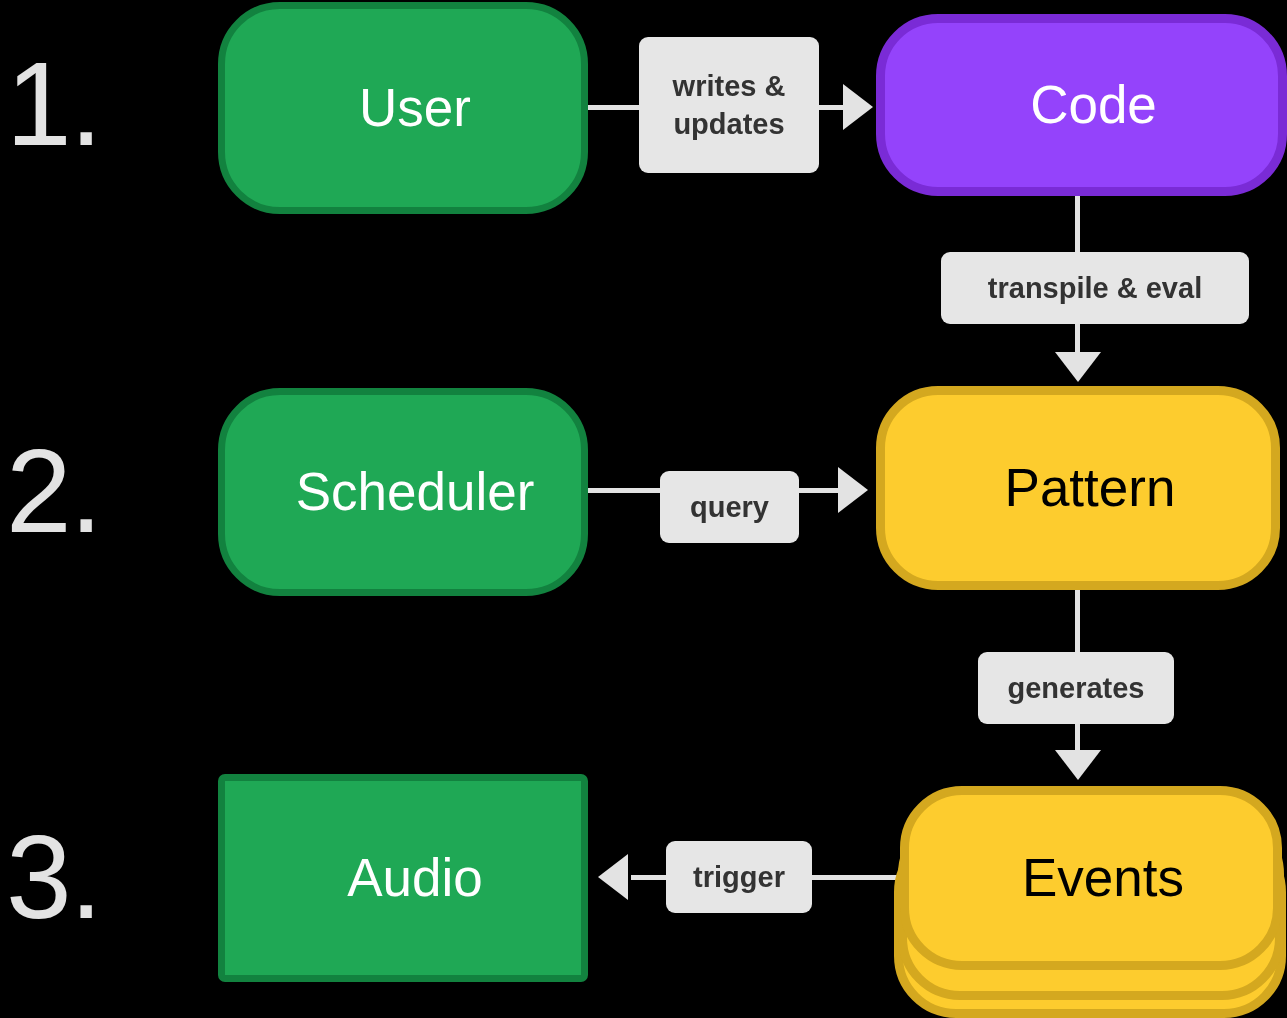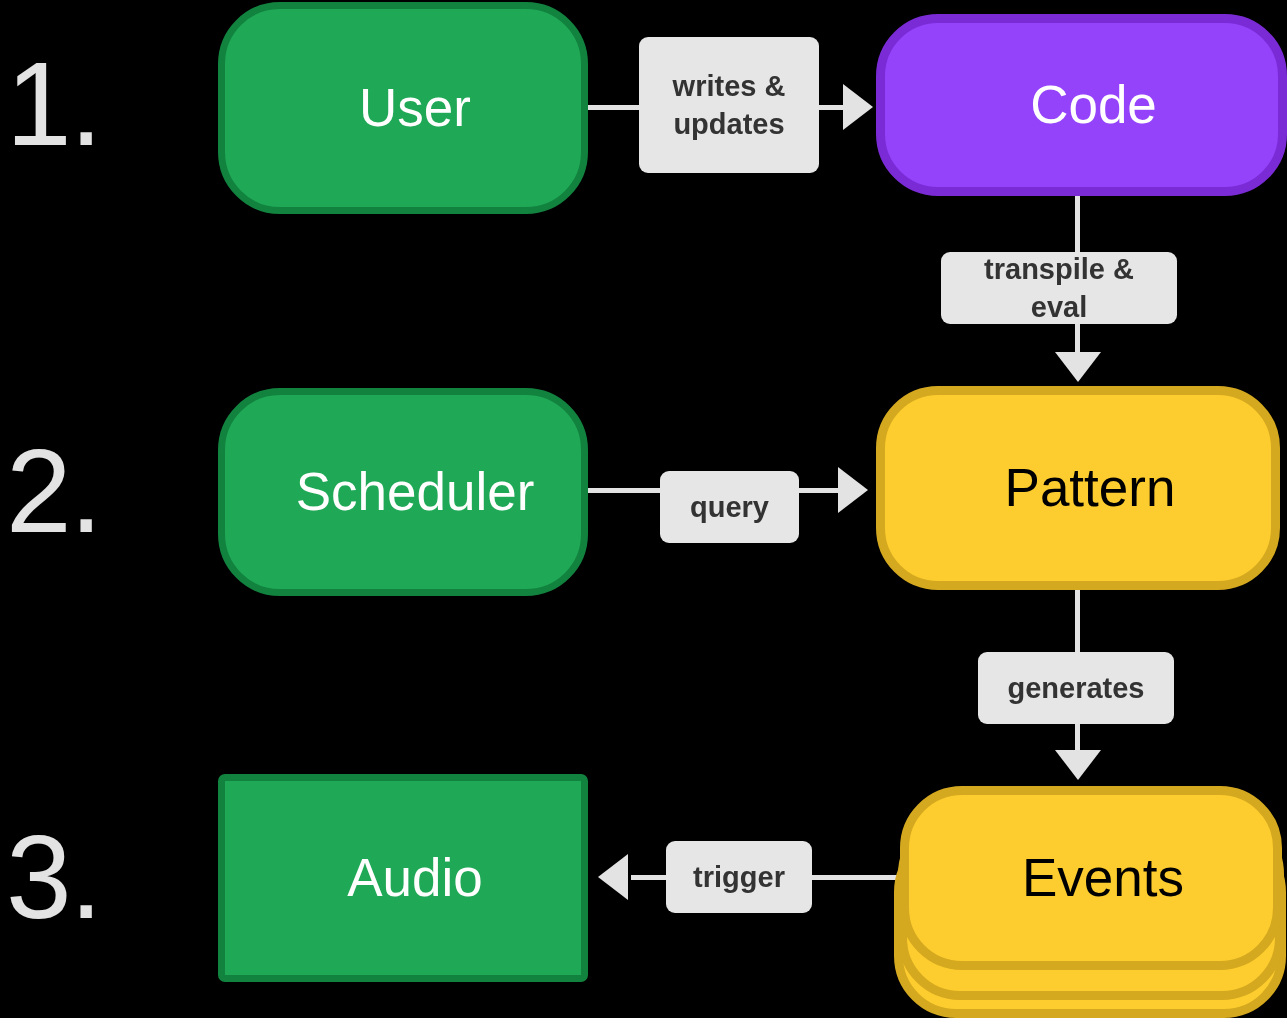--- a/index.html
+++ b/index.html
@@ -145,21 +145,21 @@
 updates</div>
 
   <div class="node purple" style="left:876px; top:14px; width:411px; height:182px;">
     <span class="node-label">Code</span>
   </div>
 
   <div class="edge-v" style="left:1075px; top:196px; height:62px;"></div>
   <div class="edge-v" style="left:1075px; top:322px; height:40px;"></div>
   <div class="arrow arrow-down" style="left:1055px; top:352px;"></div>
 
-  <div class="edge-label" style="left:941px; top:252px; width:236px; height:72px;">transpile &amp; eval</div>
+  <div class="edge-label" style="left:941px; top:252px; width:308px; height:72px;">transpile &amp; eval</div>
 
   <div class="node green" style="left:218px; top:388px; width:370px; height:208px;">
     <span class="node-label">Scheduler</span>
   </div>
 
   <div class="edge-h" style="left:588px; top:488px; width:72px;"></div>
   <div class="edge-h" style="left:798px; top:488px; width:52px;"></div>
   <div class="arrow arrow-right" style="left:838px; top:467px;"></div>
 
   <div class="edge-label" style="left:660px; top:471px; width:139px; height:72px;">query</div>

